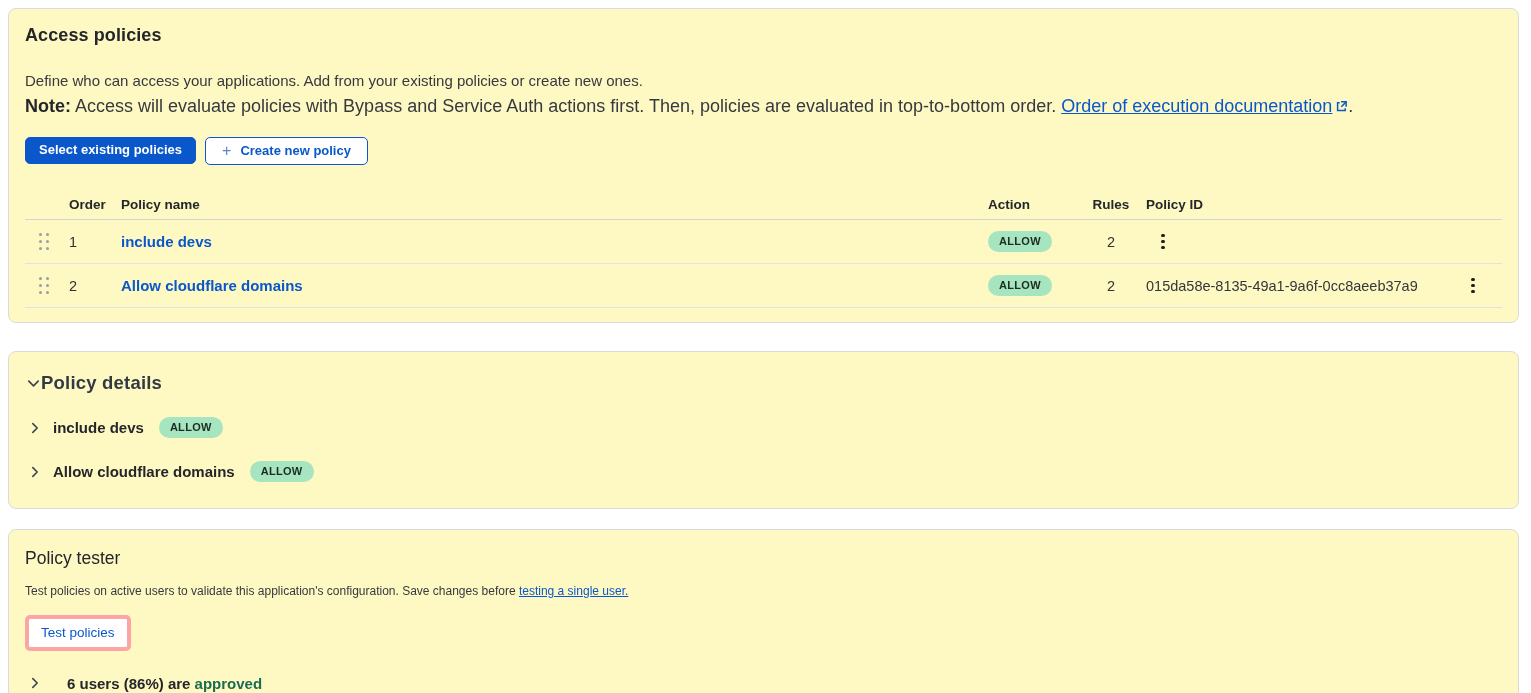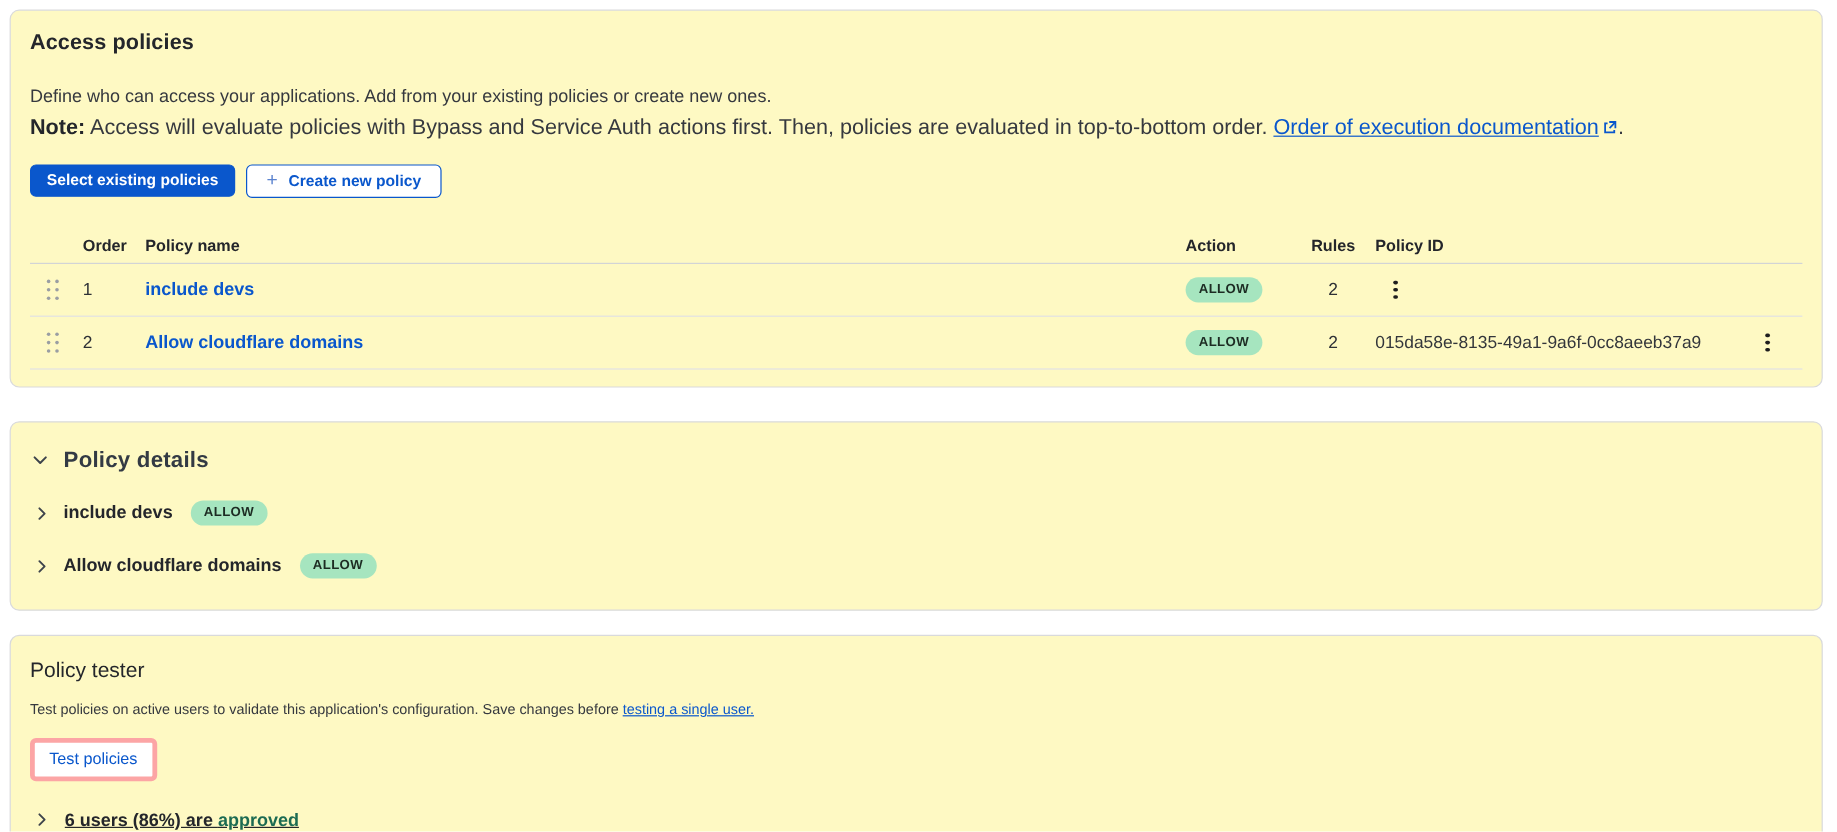--- a/index.html
+++ b/index.html
@@ -91,30 +91,30 @@
   }
   .drag-handle i { width: 3px; height: 3px; border-radius: 50%; background: #9a9ea3; }
 
   .kebab { width: 18px; height: 22px; display: flex; flex-direction: column; align-items: center; justify-content: center; gap: 2.5px; cursor: pointer; margin-left: 8px; }
   .kebab i { width: 3.5px; height: 3.5px; border-radius: 50%; background: #1e1e1e; }
 
   
   .chev { display: inline-flex; align-items: center; justify-content: center; width: 16px; height: 16px; flex: none; cursor: pointer; }
 
   
-  .details-head { display: flex; align-items: center; gap: 12px; cursor: pointer; }
+  .details-head { display: flex; align-items: center; cursor: pointer; }
   .details-title { font-size: 18.5px; font-weight: 700; color: #333a44; letter-spacing: 0.2px; }
   .detail-item { display: flex; align-items: center; gap: 10px; margin-top: 23px; margin-left: 2px; }
   .detail-name { font-size: 15px; font-weight: 700; color: #24262b; margin-right: 5px; }
 
   
   .tester-title { font-size: 17.5px; font-weight: 400; color: #24262b; }
   .tester-desc { font-size: 12px; color: #36393f; margin-top: 15px; }
   .tester-btn-row { margin-top: 17px; }
-  .result-row { display: flex; align-items: center; gap: 11px; margin-top: 24px; margin-left: 2px; font-size: 15px; font-weight: 700; color: #24262b; text-decoration: underline; }
+  .result-row { display: flex; align-items: center; gap: 24px; margin-top: 24px; margin-left: 2px; font-size: 15px; font-weight: 700; color: #24262b; }
   .result-row + .result-row { margin-top: 23px; }
   .status-approved { color: #1c6b52; }
   .status-blocked { color: #c0271c; }
 </style>
 </head>
 <body>
 
 <div class="page">
 
   <section class="card card-access">

